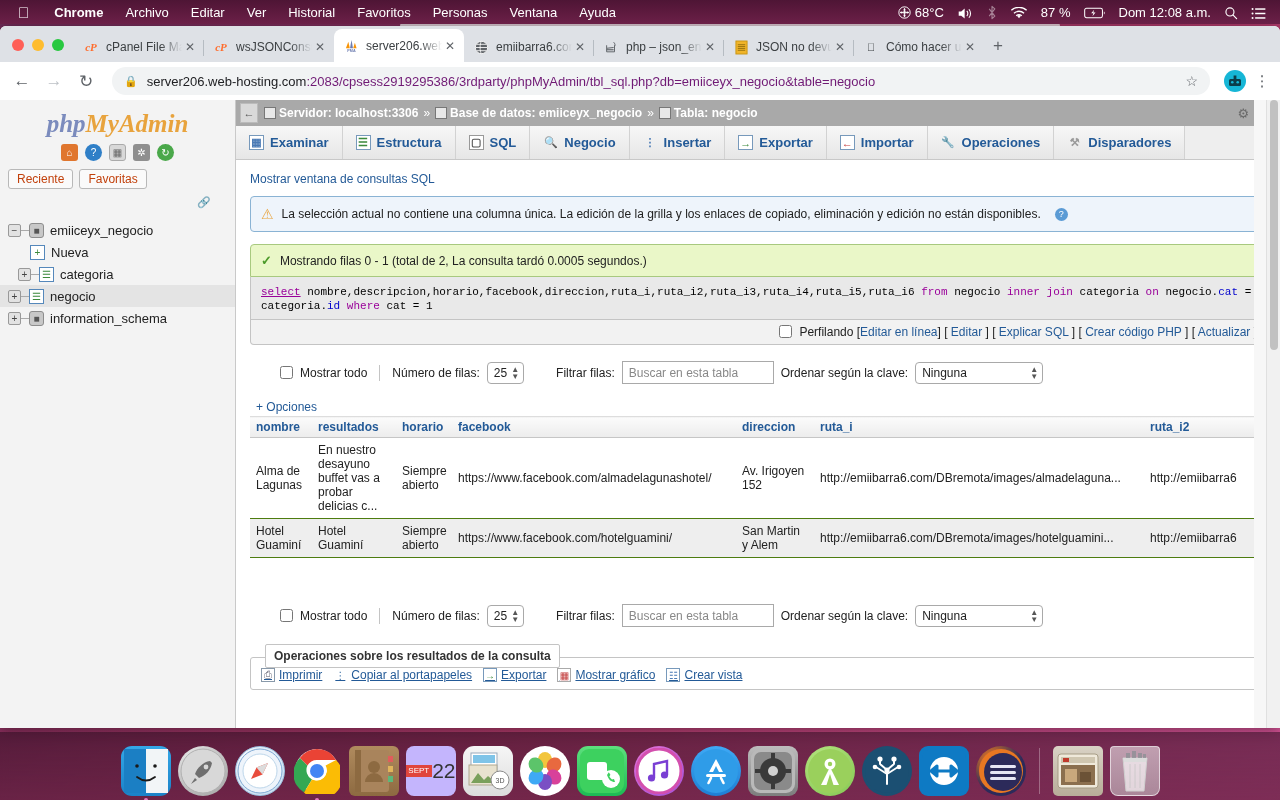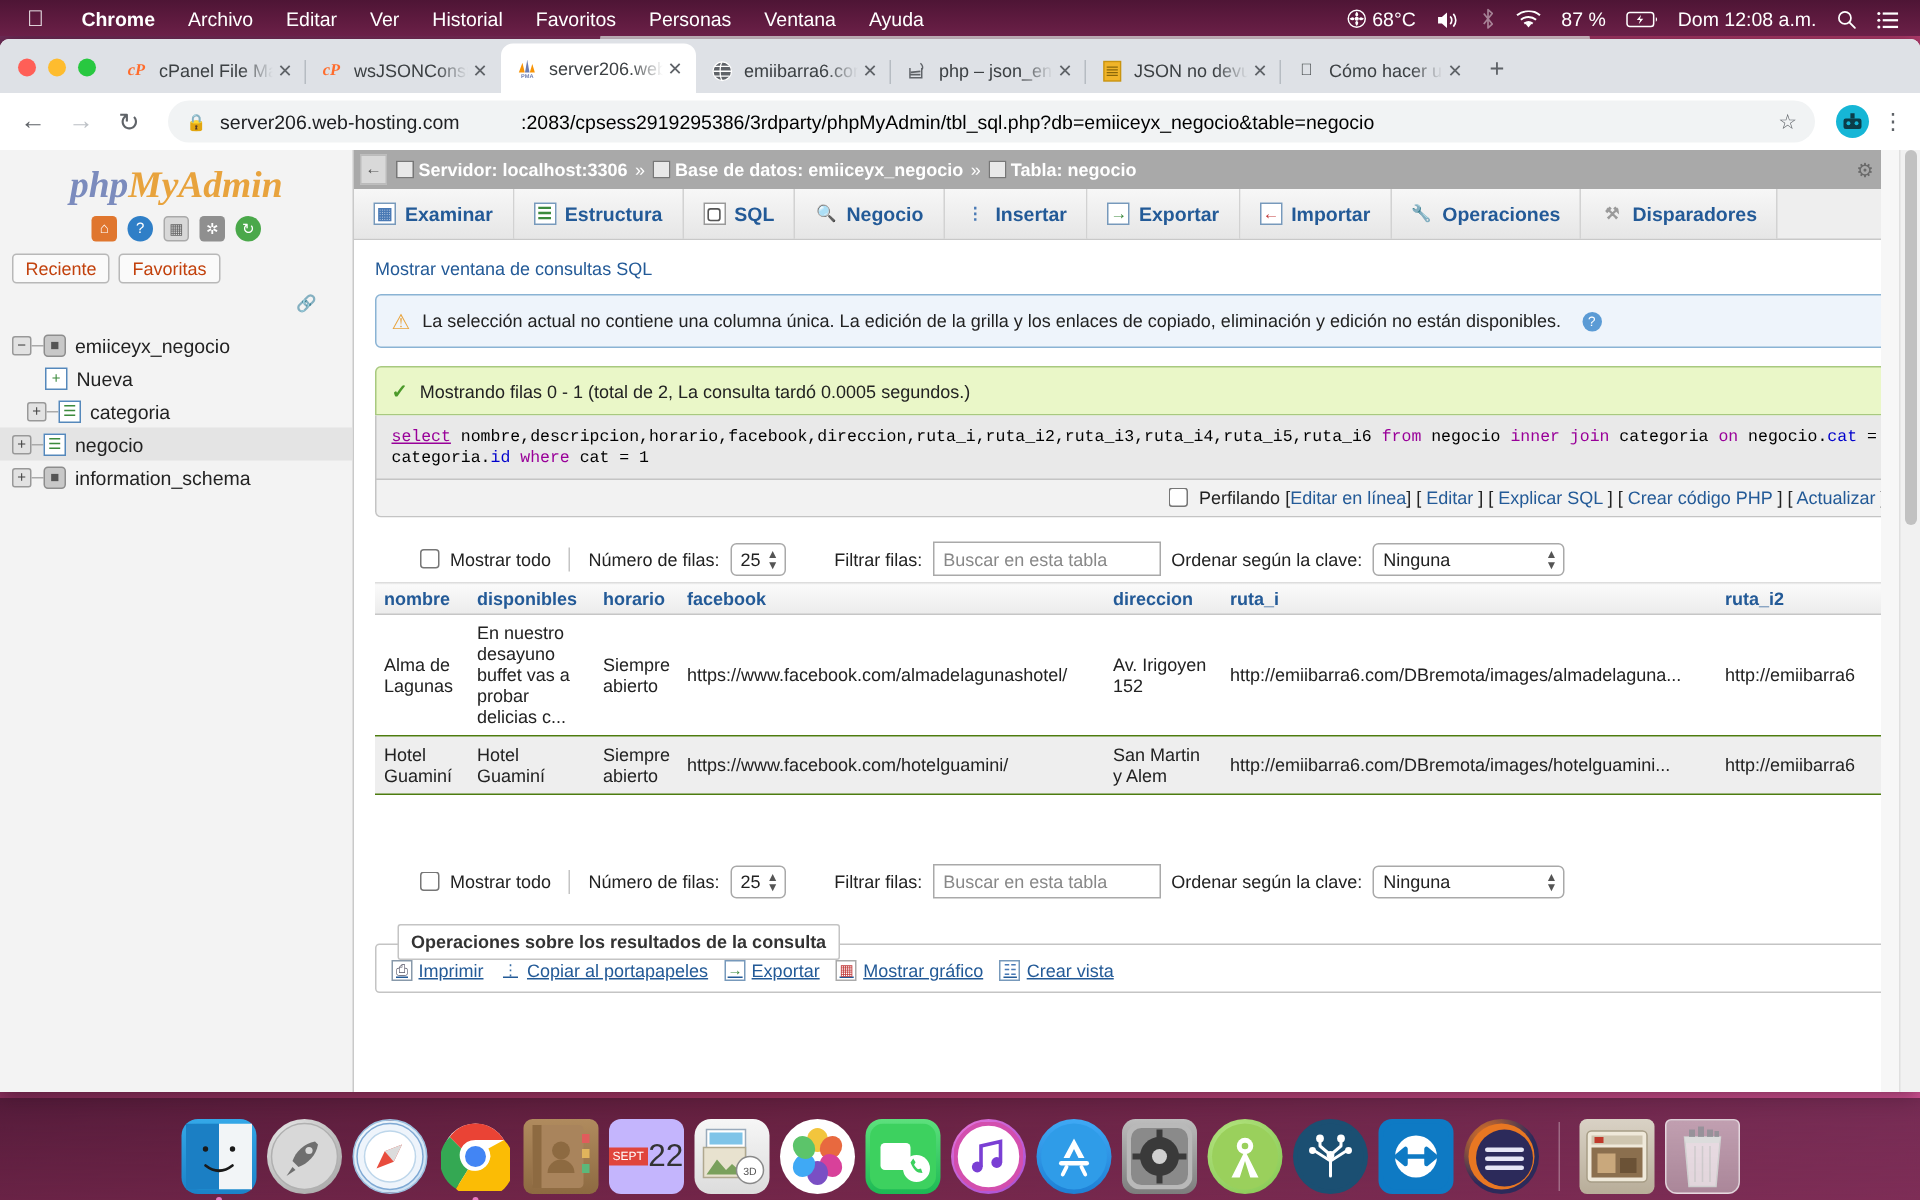--- a/index.html
+++ b/index.html
@@ -110,21 +110,21 @@
   .tbtn { width: 28px; height: 28px; display: flex; align-items: center; justify-content: center;
           color: #5f6368; font-size: 17px; margin-right: 4px; }
   .tbtn.dim { color: #bdc1c6; }
   #omnibox {
     flex: 1 1 auto; height: 28px; background: #f1f3f4; border-radius: 14px;
     display: flex; align-items: center; padding: 0 12px; margin: 0 8px;
     font-size: 13px; color: #202124; overflow: hidden; white-space: nowrap;
   }
   #omnibox .lock { margin-right: 9px; font-size: 11px; color: #5f6368; }
   #omnibox .u-host { color: #202124; }
-  #omnibox .u-path { color: #000000; margin-left: 41px; }
+  #omnibox .u-path { color: #701a75; }
   #omnibox .star { margin-left: auto; color: #5f6368; font-size: 14px; padding-left: 10px; }
   #profile-pic { width: 22px; height: 22px; border-radius: 50%; background: #16b6d6;
                  margin: 0 6px; display:flex;align-items:center;justify-content:center;
                  color:#06323c; font-size: 11px; }
   #kebab { color: #5f6368; font-size: 15px; width: 20px; text-align: center; }
 
   
   #page { position: relative; height: 660px; background: #fff; display: flex; }
 
   
@@ -701,36 +701,37 @@
           <span style="width:18px"></span>
           <span>Filtrar filas:</span>
           <span class="txt-input">Buscar en esta tabla</span>
           <span>Ordenar según la clave:</span>
           <span class="mini-select wide-select">
             <span>Ninguna</span>
             <span class="arrows">▲<br>▼</span>
           </span>
         </div>
 
+        <div id="opciones">+ Opciones</div>
 
         <div id="results-wrap">
           <table class="results">
             <colgroup>
               <col style="width:62px">
                 <col style="width:84px">
                 <col style="width:56px">
                 <col style="width:284px">
               <col style="width:78px">
                 <col style="width:330px">
                 <col style="width:216px">
             </colgroup>
             <thead>
               <tr>
                 <th>nombre</th>
-                <th>disponibles</th>
+                <th>resultados</th>
                 <th>horario</th>
                 <th>facebook</th>
                 <th>direccion</th>
                 <th>ruta_i</th>
                 <th>ruta_i2</th>
               </tr>
             </thead>
             <tbody>
               <tr class="odd">
                 <td>Alma de Lagunas</td>

